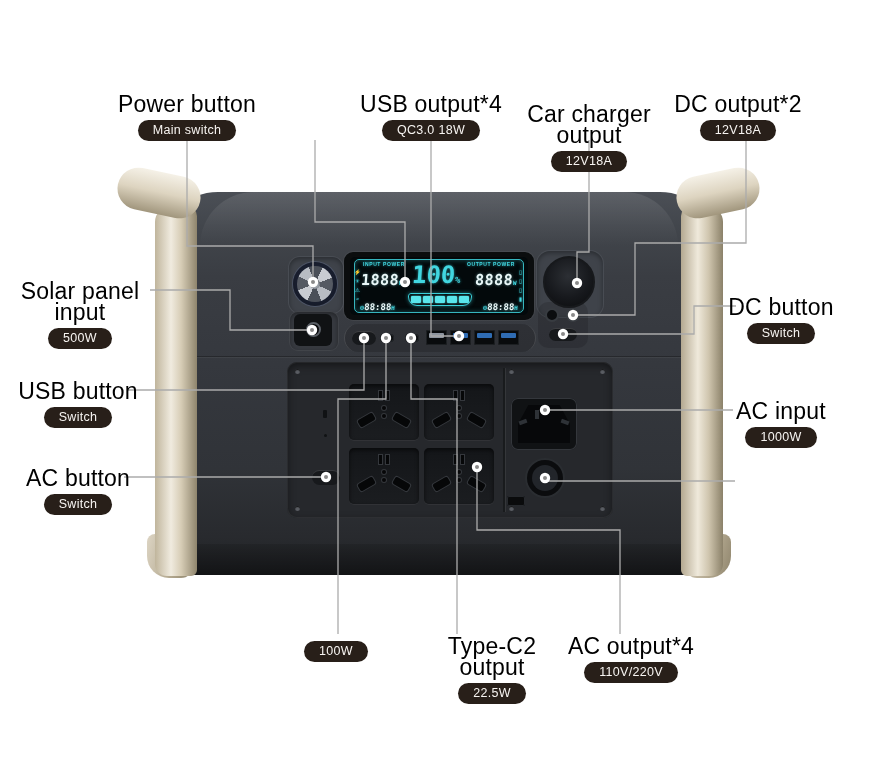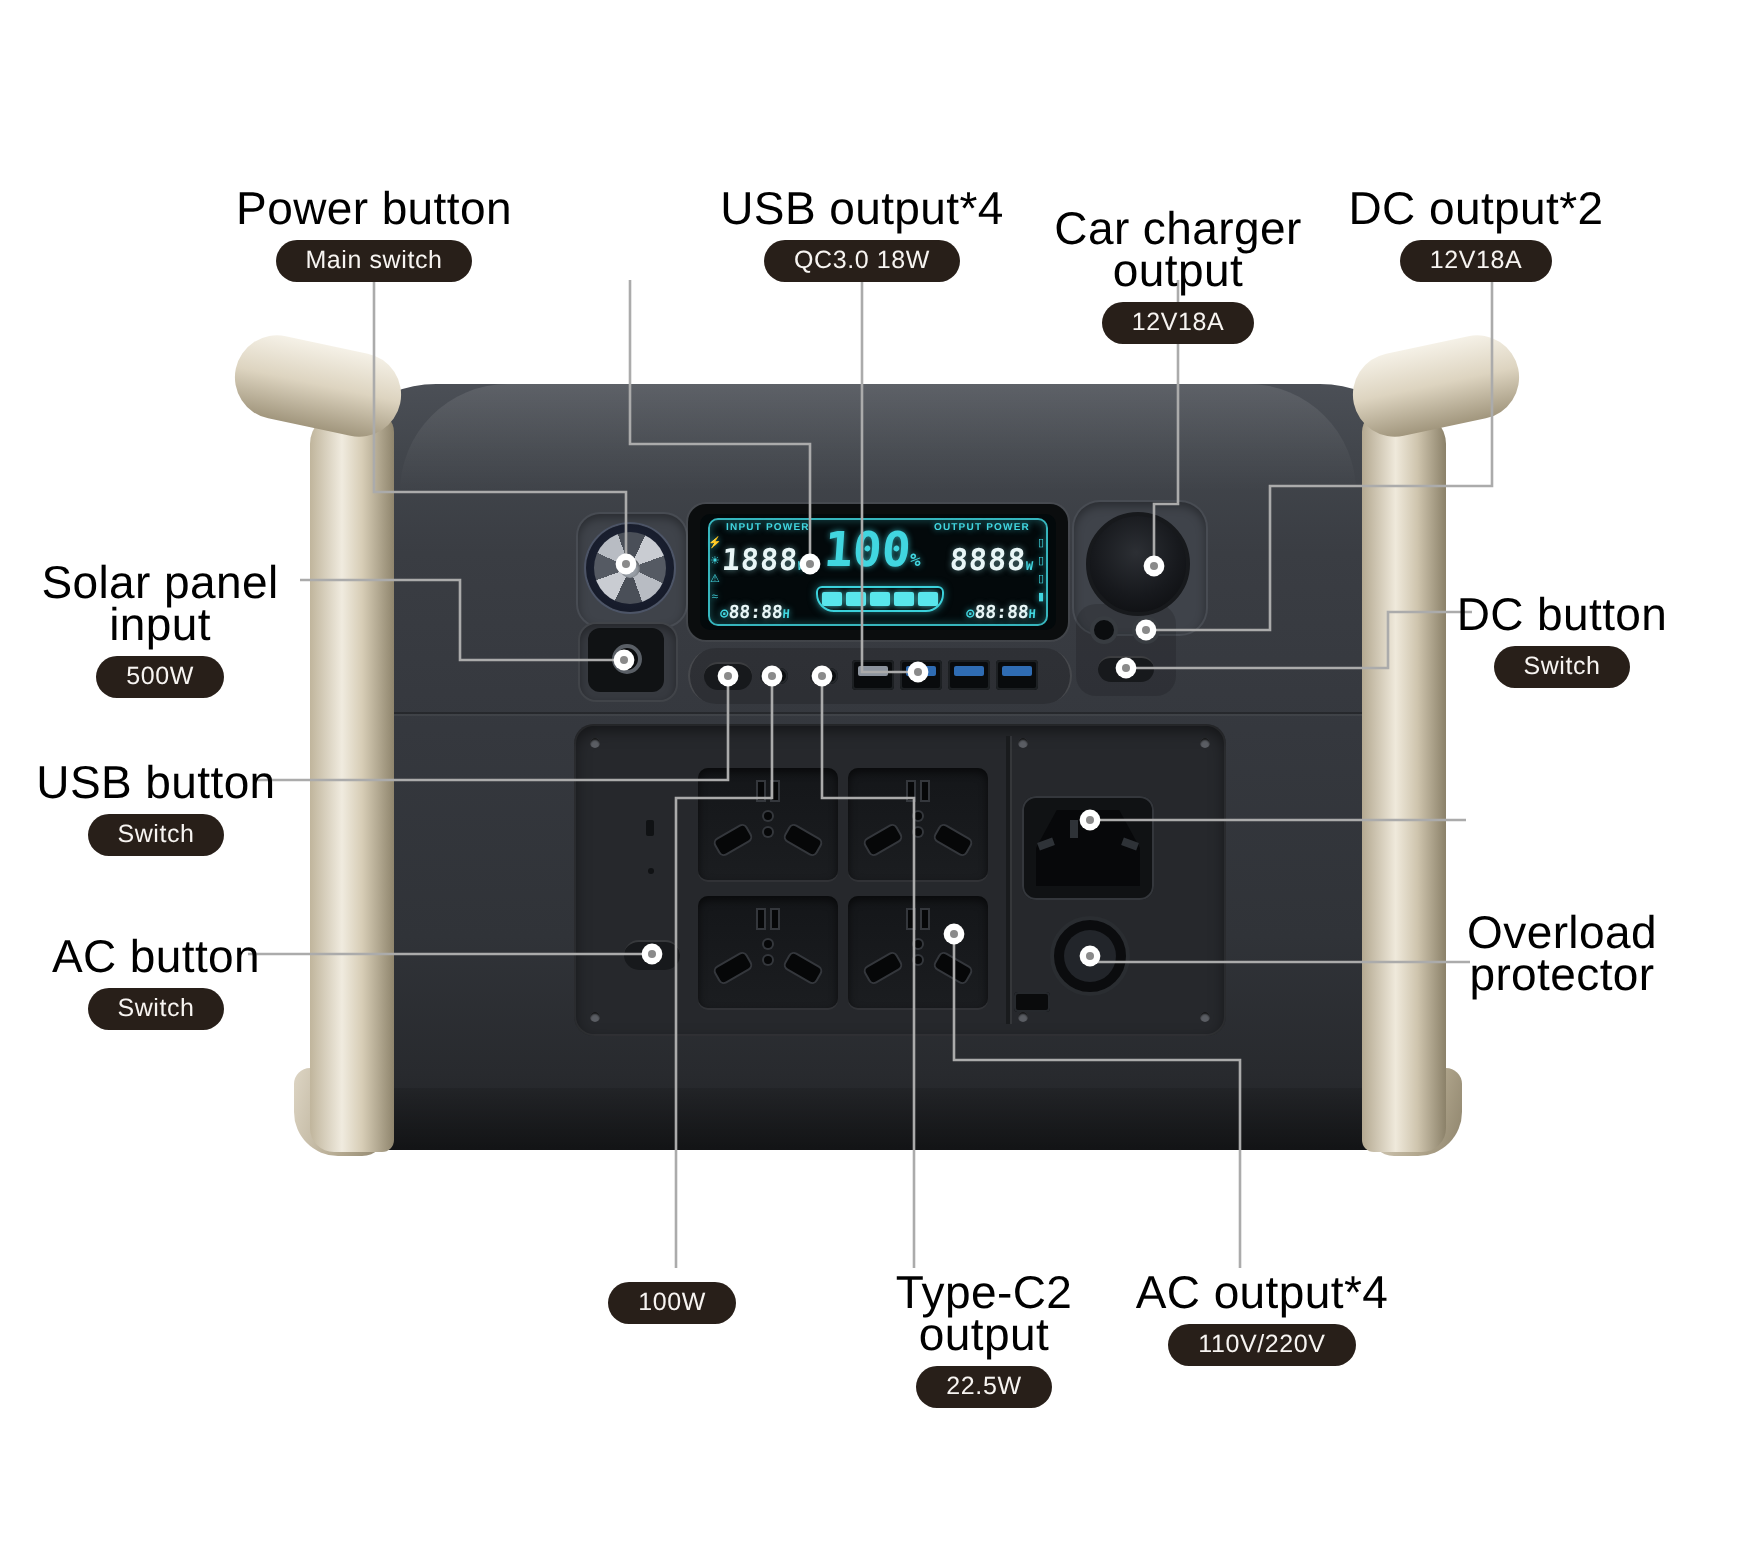--- a/index.html
+++ b/index.html
@@ -394,23 +394,23 @@
   </div>
   <div class="callout" style="left:13px;top:468px;width:130px;">
     <div class="c-label">AC button</div>
     <div class="c-badge">Switch</div>
   </div>
 
   <div class="callout" style="left:726px;top:297px;width:110px;">
     <div class="c-label">DC button</div>
     <div class="c-badge">Switch</div>
   </div>
-  <div class="callout" style="left:726px;top:456px;width:110px;">
-    <div class="c-label">Overload</div>
-    <div class="c-label">protector</div>
+  <div class="callout" style="left:726px;top:401px;width:110px;">
+    <div class="c-label">AC input</div>
+    <div class="c-badge">1000W</div>
   </div>
 
   <div class="callout" style="left:256px;top:636px;width:160px;">
     <div class="c-badge">100W</div>
   </div>
   <div class="callout" style="left:412px;top:636px;width:160px;">
     <div class="c-label">Type-C2 output</div>
     <div class="c-badge">22.5W</div>
   </div>
   <div class="callout" style="left:556px;top:636px;width:150px;">

